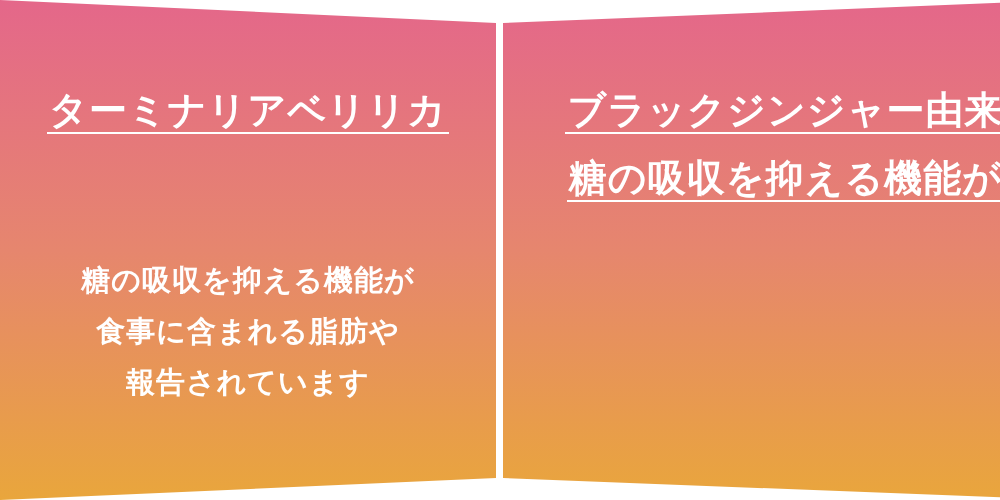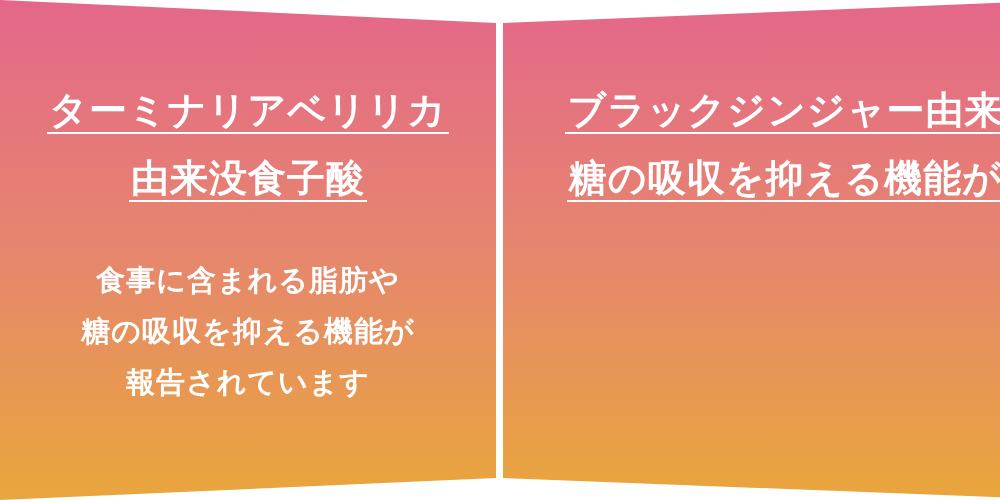--- a/index.html
+++ b/index.html
@@ -80,25 +80,24 @@
   </style>
 </head>
 <body>
 
 <div class="stage">
 
   <div class="panel panel-left" style="background: linear-gradient(rgb(228, 103, 138) 0%, rgb(230, 134, 110) 50%, rgb(233, 166, 60) 100%);">
     <div class="content">
       <div class="title">
         <span class="title-line">ターミナリアベリリカ</span><br>
-        <span class="title-line">由来没食子酸</span>
       </div>
       <div class="desc">
+        <span class="desc-line">糖の吸収を抑える機能が</span>
         <span class="desc-line">食事に含まれる脂肪や</span>
-        <span class="desc-line">糖の吸収を抑える機能が</span>
         <span class="desc-line">報告されています</span>
       </div>
     </div>
   </div>
 
   <div class="panel panel-right" style="background: linear-gradient(rgb(228, 103, 138) 0%, rgb(230, 134, 110) 50%, rgb(233, 166, 60) 100%);">
     <div class="content">
       <div class="title">
         <span class="title-line">ブラックジンジャー由来</span><br>
         <span class="title-line">糖の吸収を抑える機能が</span>

